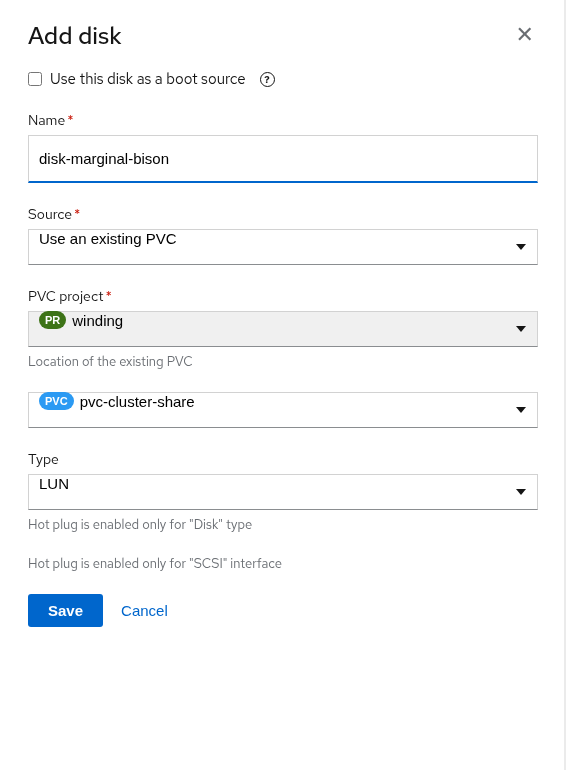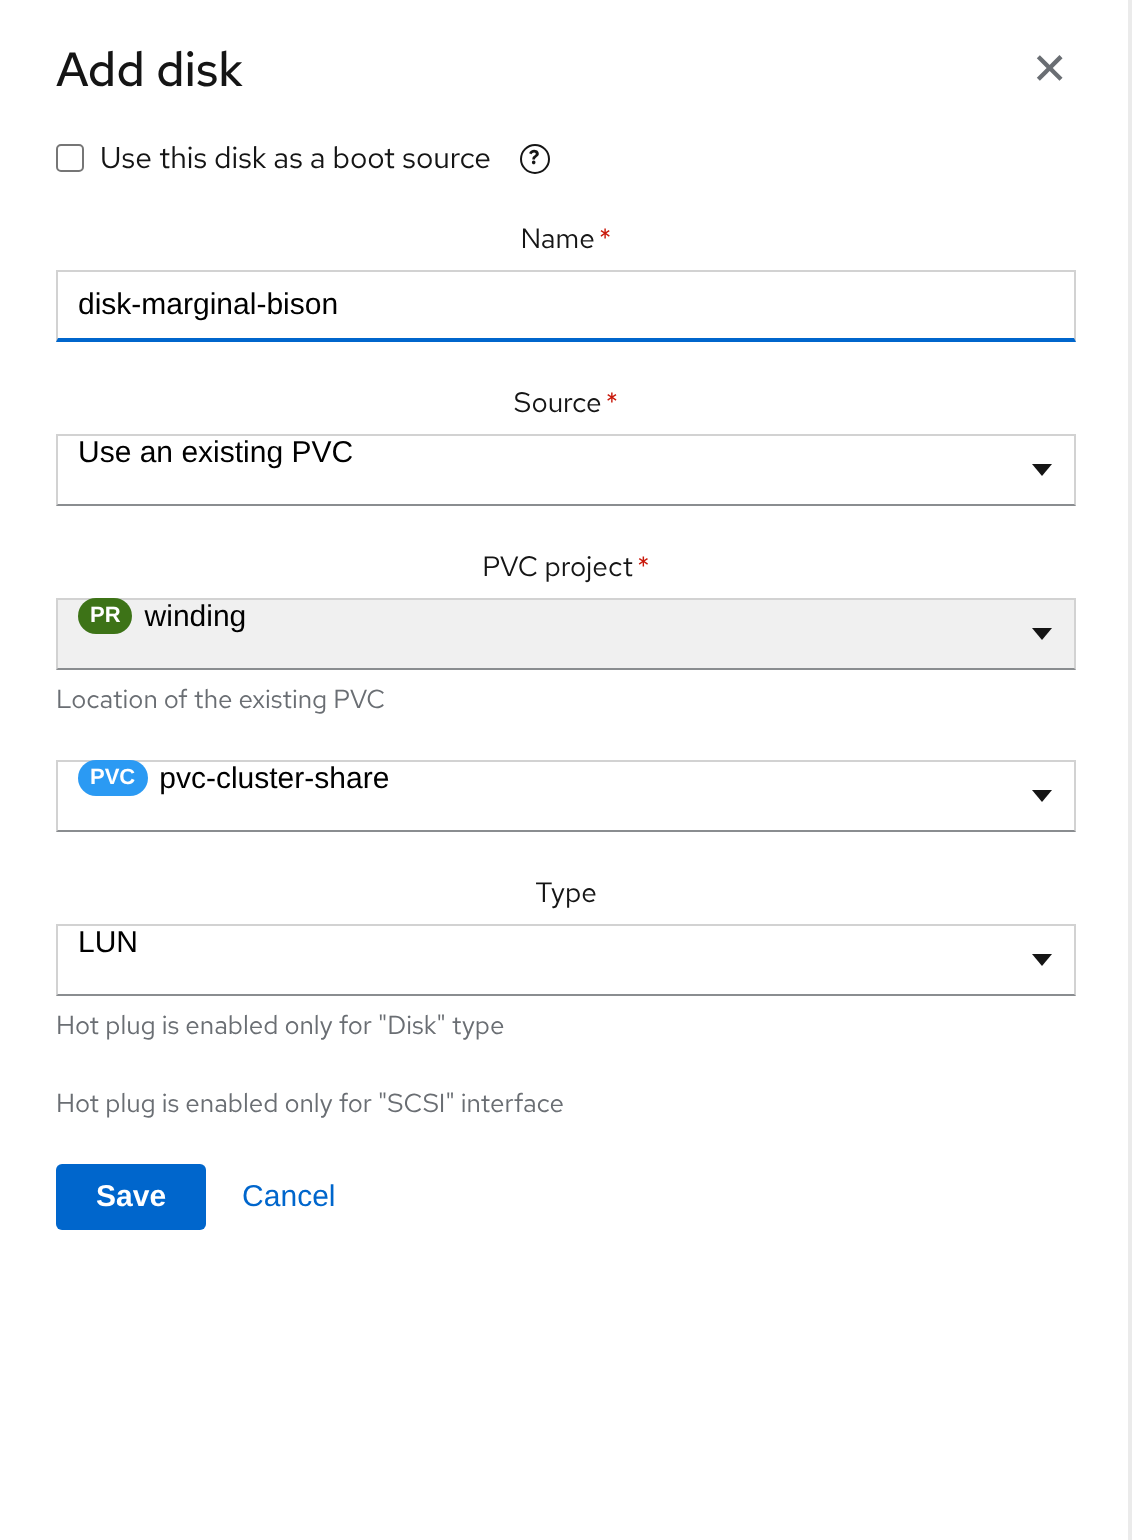--- a/index.html
+++ b/index.html
@@ -62,29 +62,28 @@
   }
   .form-group {
     margin-bottom: 22px;
   }
   .form-label {
     display: block;
     font-size: 14px;
     font-weight: 400;
     color: #151515;
     margin-bottom: 6px;
-    text-align: center;
   }
   .required {
     color: #c9190b;
     margin-left: 2px;
   }
   .text-input {
     width: 100%;
-    height: 36px;
+    height: 48px;
     padding: 6px 10px;
     font-size: 15px;
     border: 1px solid #d2d2d2;
     border-bottom: 2px solid #0066cc;
     border-radius: 0;
     outline: none;
     background: #fff;
   }
   .select-wrap {
     position: relative;

